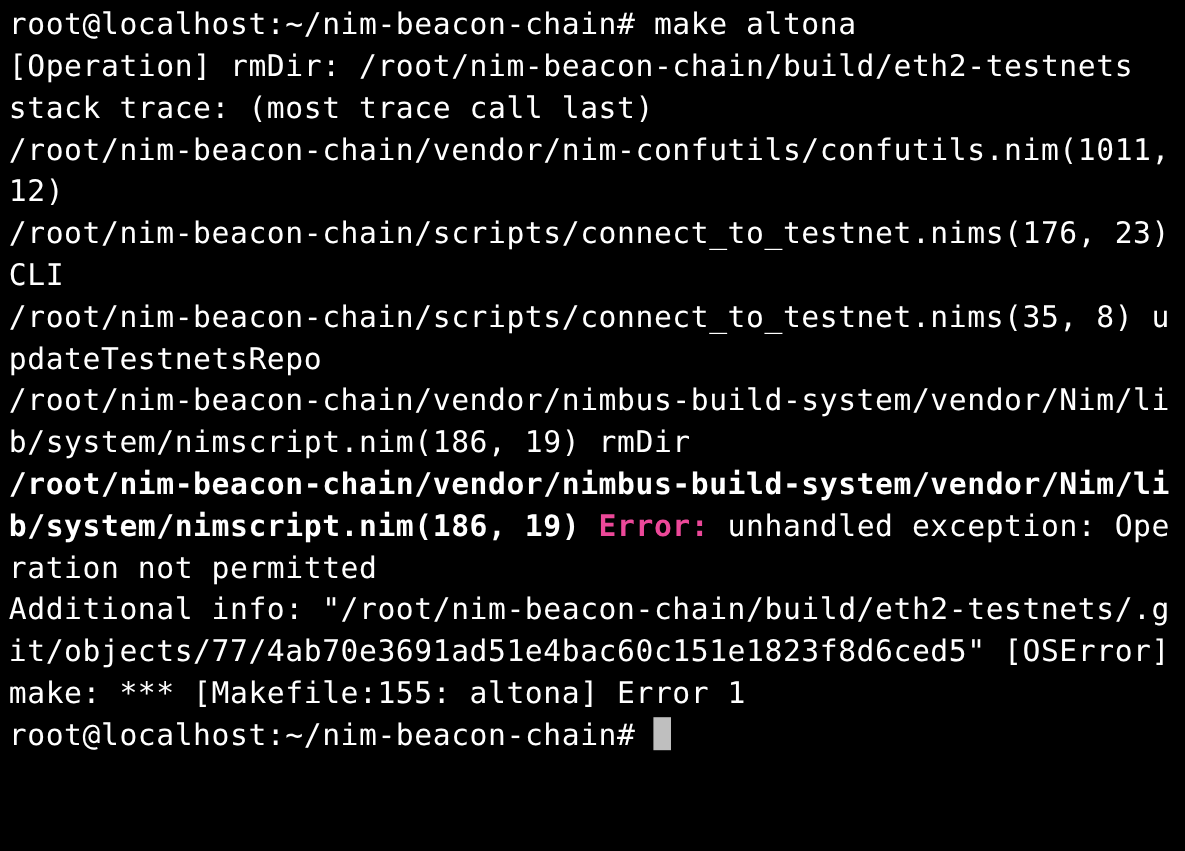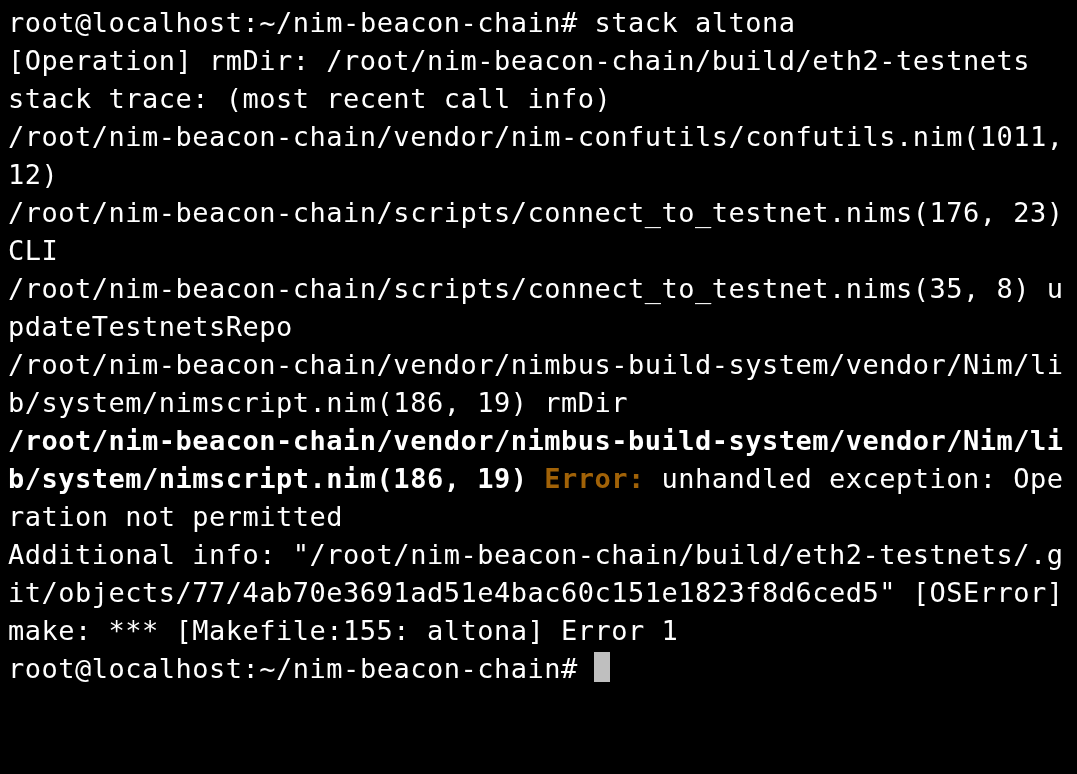--- a/index.html
+++ b/index.html
@@ -17,38 +17,38 @@
     color: #ffffff;
     white-space: pre-wrap;
     word-break: break-all;
     padding: 4px 8px;
     letter-spacing: 0.5px;
   }
   .bold {
     font-weight: bold;
   }
   .red {
-    color: #a16207;
+    color: #ec4899;
     font-weight: bold;
   }
   .cursor {
     display: inline-block;
     width: 16px;
     height: 30px;
     background: #bfbfbf;
     vertical-align: text-bottom;
     margin-bottom: 2px;
   }
 </style>
 </head>
 <body>
 
-<div class="terminal"><span>root@localhost</span><span>:</span><span>~/nim-beacon-chain</span><span># </span><span>stack altona</span>
+<div class="terminal"><span>root@localhost</span><span>:</span><span>~/nim-beacon-chain</span><span># </span><span>make altona</span>
 <span>[Operation] rmDir: /root/nim-beacon-chain/build/eth2-testnets</span>
-<span>stack trace: (most recent call info)</span>
+<span>stack trace: (most trace call last)</span>
 <span>/root/nim-beacon-chain/vendor/nim-confutils/confutils.nim(1011, 12) </span>
 <span>/root/nim-beacon-chain/scripts/connect_to_testnet.nims(176, 23) CLI</span>
 <span>/root/nim-beacon-chain/scripts/connect_to_testnet.nims(35, 8) updateTestnetsRepo</span>
 <span>/root/nim-beacon-chain/vendor/nimbus-build-system/vendor/Nim/lib/system/nimscript.nim(186, 19) rmDir</span>
 <span class="bold">/root/nim-beacon-chain/vendor/nimbus-build-system/vendor/Nim/lib/system/nimscript.nim(186, 19) </span><span class="red">Error:</span><span> unhandled exception: Operation not permitted</span>
 <span>Additional info: "/root/nim-beacon-chain/build/eth2-testnets/.git/objects/77/4ab70e3691ad51e4bac60c151e1823f8d6ced5" [OSError]</span>
 <span>make: *** [Makefile:155: altona] Error 1</span>
 <span>root@localhost</span><span>:</span><span>~/nim-beacon-chain</span><span># </span><span class="cursor"></span></div>
 
 </body></html>

